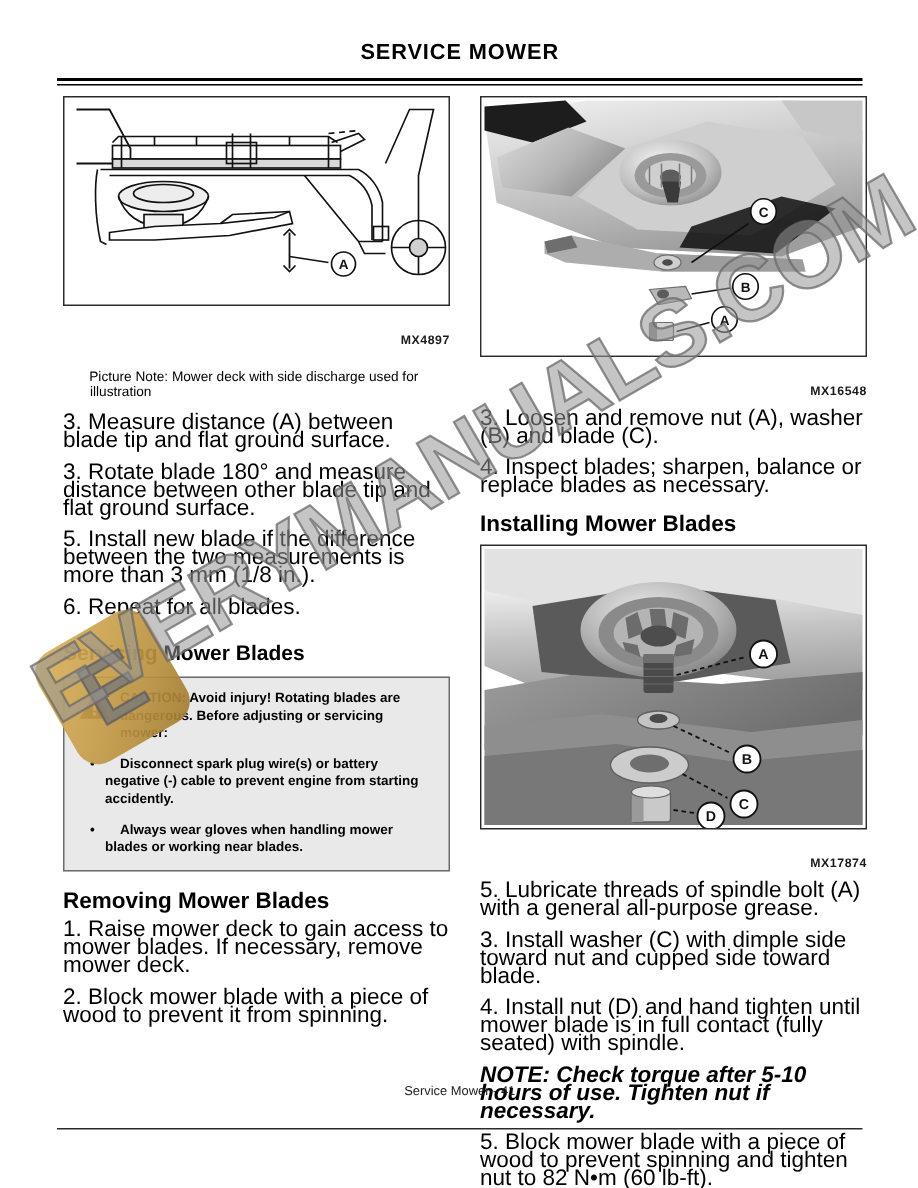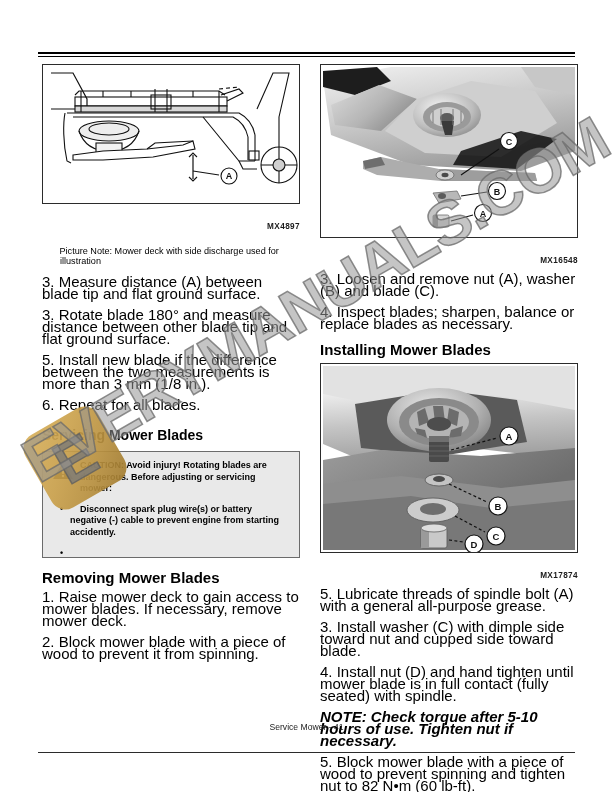--- a/index.html
+++ b/index.html
@@ -223,20 +223,23 @@
     font-weight: bold;
     color: rgba(120,120,120,0.78);
     -webkit-text-stroke: 1.5px rgba(95,95,95,0.8);
   }
 </style>
 </head>
 <body>
 
 <div class="page">
 
+  <div class="page-header">
+    <div class="title">SERVICE MOWER</div>
+  </div>
   <div class="rule-thick"></div>
   <div class="rule-thin"></div>
 
   <div class="col col-left">
 
     <div class="figure">
       <div class="figure-box" style="width:258px;height:140px;">
         <svg width="256" height="138" viewBox="0 0 256 138">
           <g fill="none" stroke="#111" stroke-width="1.1">
 
@@ -300,20 +303,21 @@
           <rect x="10.8" y="15.4" width="2.4" height="2.4" fill="#fff"></rect>
         </svg>
         <div class="caution-text">CAUTION: Avoid injury!  Rotating blades are dangerous. Before adjusting or servicing mower:</div>
       </div>
       <div class="caution-bullet indent2">
         <span class="bdot">•</span>
         <span class="btext cb-hang" style="margin-left:10px;display:inline;">Disconnect spark plug wire(s) or battery negative (-) cable to prevent engine from starting accidently.</span>
       </div>
       <div class="caution-bullet indent2">
         <span class="bdot">•</span>
+        <span class="btext cb-hang" style="margin-left:10px;display:inline;">Always wear gloves when handling mower blades or working near blades.</span>
       </div>
     </div>
 
     <h3 class="subsection">Removing Mower Blades</h3>
     <p class="para">1.  Raise mower deck to gain access to mower blades. If necessary, remove mower deck.</p>
     <p class="para">2.  Block mower blade with a piece of wood to prevent it from spinning.</p>
   </div>
 
   <div class="col col-right">
 

